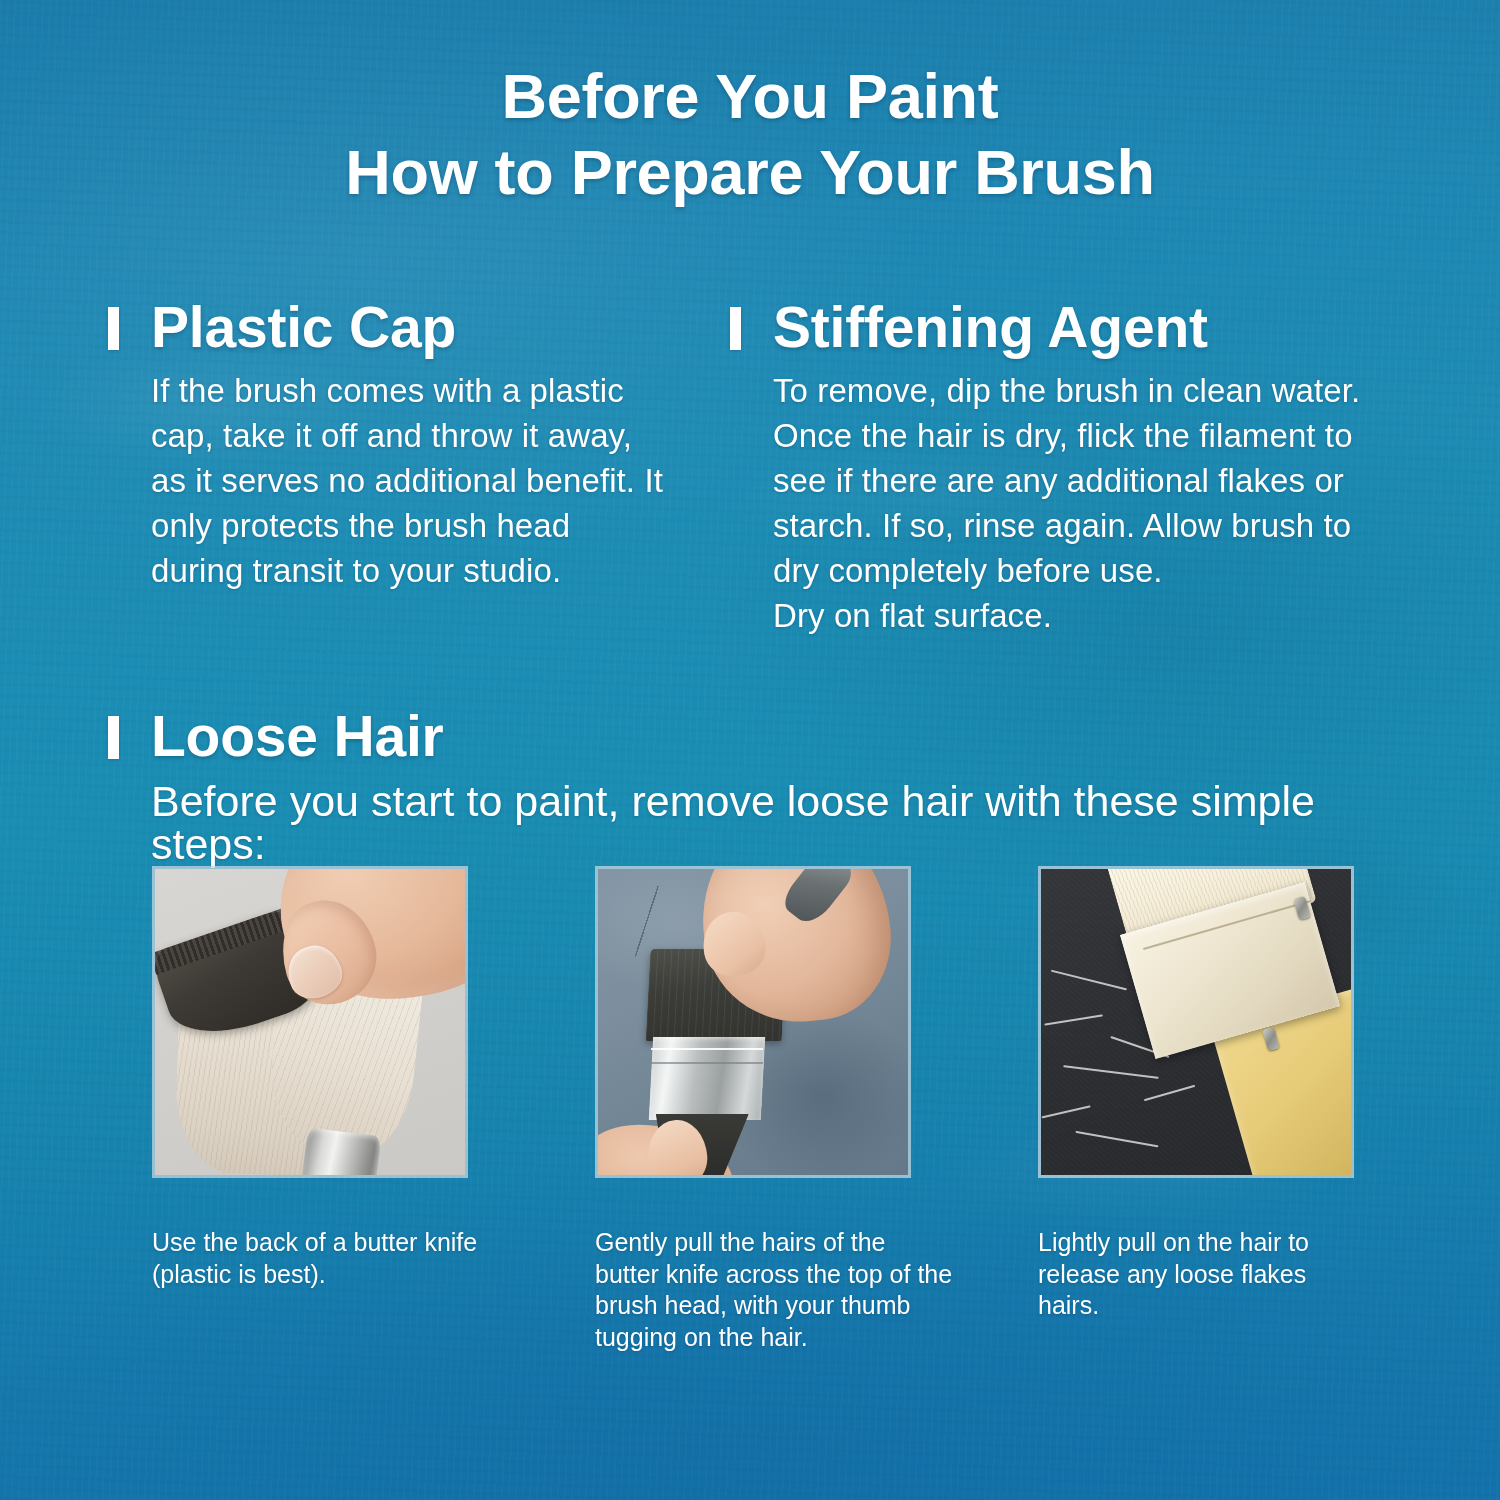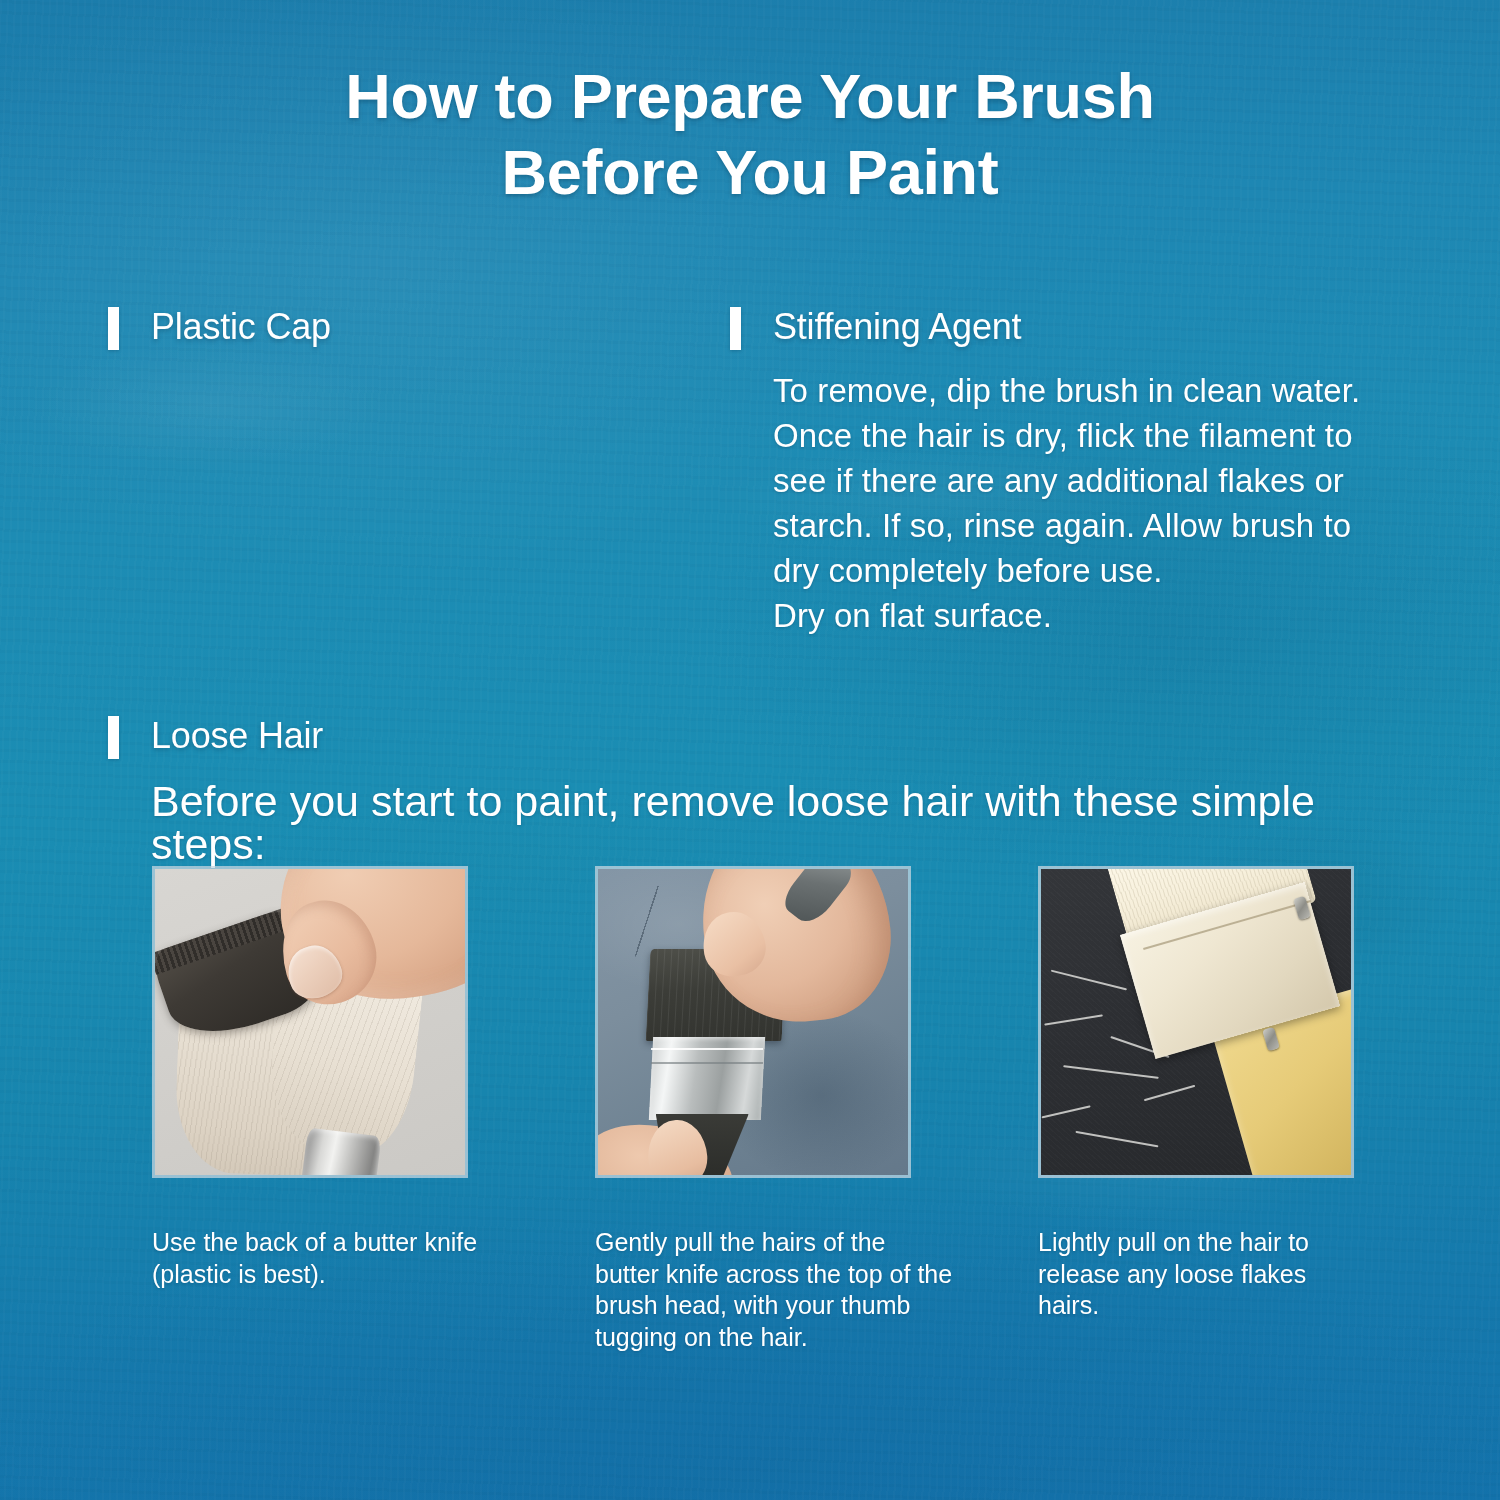--- a/index.html
+++ b/index.html
@@ -49,21 +49,21 @@
   .col-left{position:absolute;left:108px;top:302px;width:560px;}
   .col-right{position:absolute;left:730px;top:302px;width:640px;}
   .sec-loose{position:absolute;left:108px;top:711px;width:1290px;}
 
   .head{display:flex;align-items:flex-start;gap:0;}
   .bar{
     width:11px;height:43px;background:#ffffff;flex:0 0 auto;margin-top:5px;
     box-shadow:0 1px 3px rgba(0,40,65,.25);
   }
   .head h2{
-    margin:0 0 0 32px;color:#ffffff;font-size:36px;font-weight:normal;
+    margin:0 0 0 32px;color:#ffffff;font-size:57px;font-weight:bold;
     line-height:50px;letter-spacing:-.2px;
     text-shadow:0 2px 4px rgba(0,40,65,.30);
   }
   .body{
     margin:16px 0 0 43px;color:#ffffff;font-size:33px;line-height:45px;
     font-weight:400;letter-spacing:.1px;
     text-shadow:0 1px 3px rgba(0,40,65,.26);
   }
   .intro{
     margin:19px 0 0 43px;color:#ffffff;font-size:43px;line-height:43px;
@@ -272,29 +272,30 @@
   }
 </style>
 </head>
 <body>
 
 <div class="poster">
   <div class="tex a"></div>
   <div class="tex b"></div>
 
   <div class="title">
+    <span class="ln">Before You Paint</span>
     <span class="ln">How to Prepare Your Brush</span>
-    <span class="ln">Before You Paint</span>
   </div>
 
   <div class="col-left">
     <div class="head">
       <span class="bar"></span>
       <h2>Plastic Cap</h2>
     </div>
+    <p class="body">If the brush comes with a plastic cap, take it off and throw it away, as it serves no additional benefit. It only protects the brush head during transit to your studio.</p>
   </div>
 
   <div class="col-right">
     <div class="head">
       <span class="bar"></span>
       <h2>Stiffening Agent</h2>
     </div>
     <p class="body" style="white-space:pre-line">To remove, dip the brush in clean water. Once the hair is dry, flick the filament to see if there are any additional flakes or starch. If so, rinse again. Allow brush to dry completely before use.
 Dry on flat surface.</p>
   </div>

